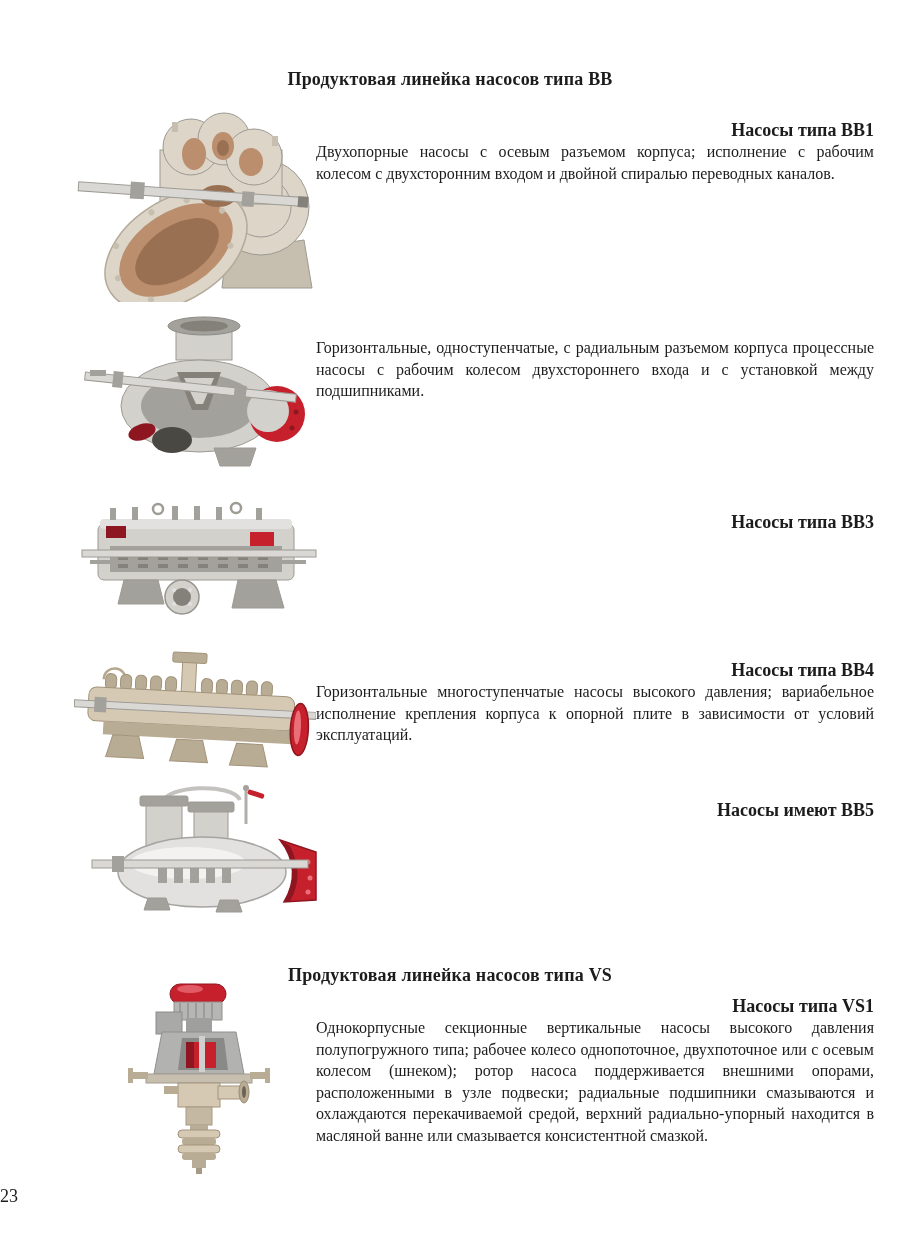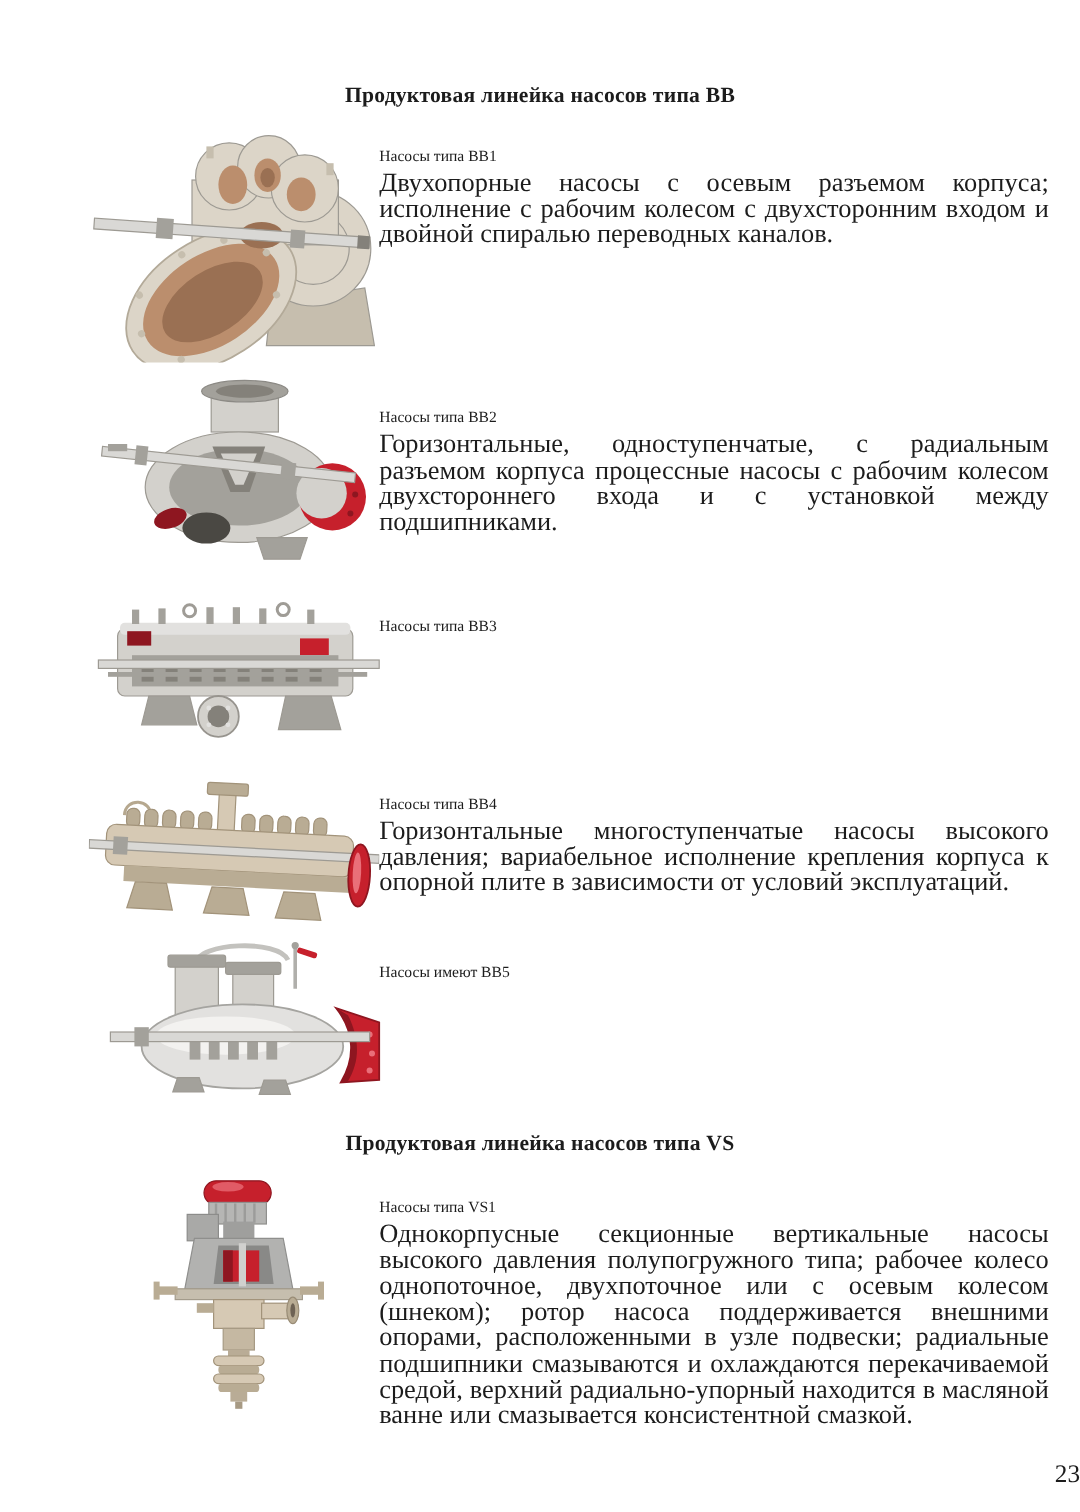--- a/index.html
+++ b/index.html
@@ -8,29 +8,29 @@
     background:var(--paper,#fff);
     font-family:"Liberation Serif","DejaVu Serif",serif;
     color:var(--text,#1c1c1c);
     overflow:hidden;
   }
   .group-title{
     position:absolute;left:0;width:900px;text-align:center;
     font-size:18px;font-weight:bold;line-height:22px;letter-spacing:.2px;
   }
   .item-text{position:absolute;left:316px;width:558px;}
-  .item-heading{font-size:13px;font-weight:normal;line-height:22px;margin:0;}
+  .item-heading{font-size:18px;font-weight:bold;line-height:22px;margin:0;text-align:right;}
   .item-desc{
-    font-size:22px;line-height:21.6px;margin:0;text-align:justify;
+    font-size:16px;line-height:21.6px;margin:0;text-align:justify;
   }
   .pump-figure{position:absolute;margin:0;padding:0;}
   .pump-figure svg{display:block;width:100%;height:100%;}
   .page-number{
-    position:absolute;left:0;width:900px;top:1218px;text-align:right;
-    font-size:21px;line-height:20px;
+    position:absolute;left:0;width:900px;top:1186px;text-align:left;
+    font-size:18px;line-height:20px;
   }
   
   .f-red{fill:var(--accent-red,#c6202c);}
   .f-redd{fill:var(--accent-red-dark,#8e1620);}
   .f-redh{fill:#ea6f79;}
   .f-cream{fill:var(--casing-cream,#dcd5c8);}
   .f-creamd{fill:#c6beae;}
   .f-copper{fill:var(--copper,#bb8e6d);}
   .f-copperd{fill:var(--copper-dark,#9a7053);}
   .f-steel{fill:var(--steel,#d3d1cc);}
@@ -111,21 +111,20 @@
       <polygon class="f-steeld s-line" points="130,134 172,134 166,152 136,152"></polygon>
       <g transform="rotate(6 115 78)">
         <rect class="f-shaft s-line" x="0" y="70" width="212" height="8"></rect>
         <rect class="f-steeld" x="28" y="66" width="10" height="16"></rect>
         <rect class="f-steeld" x="150" y="67" width="12" height="14"></rect>
       </g>
       <rect class="f-steeld" x="6" y="56" width="16" height="6"></rect>
     </svg>
   </figure>
   <div class="item-text" style="top:337px">
-    <h3 class="item-heading">Насосы типа BB2</h3>
     <p class="item-desc">Горизонтальные, одноступенчатые, с радиальным разъемом корпуса процессные насосы с рабочим колесом двухстороннего входа и с установкой между подшипниками.</p>
   </div>
 
   <figure class="pump-figure" style="left:80px;top:494px;width:238px;height:124px" aria-label="bb3-axially-split-multistage-pump-cutaway">
     <svg viewBox="0 0 238 124">
       <rect class="f-steel s-line" x="18" y="30" width="196" height="56" rx="6"></rect>
       <rect class="f-chrome" x="20" y="25" width="192" height="10" rx="4"></rect>
       <rect class="f-steeld" x="30" y="14" width="6" height="12"></rect>
       <rect class="f-steeld" x="52" y="13" width="6" height="13"></rect>
       <rect class="f-steeld" x="92" y="12" width="6" height="14"></rect>
@@ -221,21 +220,21 @@
       <rect class="f-shaft s-line" x="2" y="80" width="216" height="8"></rect>
       <rect class="f-steeld" x="22" y="76" width="12" height="16"></rect>
       <polygon class="f-steeld s-line" points="58,118 76,118 80,130 54,130"></polygon>
       <polygon class="f-steeld s-line" points="130,120 148,120 152,132 126,132"></polygon>
     </svg>
   </figure>
   <div class="item-text" style="top:799px">
     <h3 class="item-heading">Насосы имеют BB5</h3>
   </div>
 
-  <div class="group-title" style="top:941px">Продуктовая линейка насосов типа VS</div>
+  <div class="group-title" style="top:964px">Продуктовая линейка насосов типа VS</div>
 
   <figure class="pump-figure" style="left:126px;top:974px;width:148px;height:202px" aria-label="vs1-vertical-semi-submersible-pump-cutaway">
     <svg viewBox="0 0 148 202">
       <rect fill="#a39577" x="71" y="44" width="4" height="112"></rect>
       <rect class="f-red" x="44" y="10" width="56" height="20" rx="10" stroke="#8e1620" stroke-width="1"></rect>
       <ellipse class="f-redh" cx="64" cy="15" rx="13" ry="4" opacity=".75"></ellipse>
       <rect fill="#b6b6b4" x="48" y="28" width="48" height="18" stroke="#8f8f8d" stroke-width="1"></rect>
       <line x1="54" y1="29" x2="54" y2="45" stroke="#9c9c9a" stroke-width="2"></line>
       <line x1="62" y1="29" x2="62" y2="45" stroke="#9c9c9a" stroke-width="2"></line>
       <line x1="70" y1="29" x2="70" y2="45" stroke="#9c9c9a" stroke-width="2"></line>

